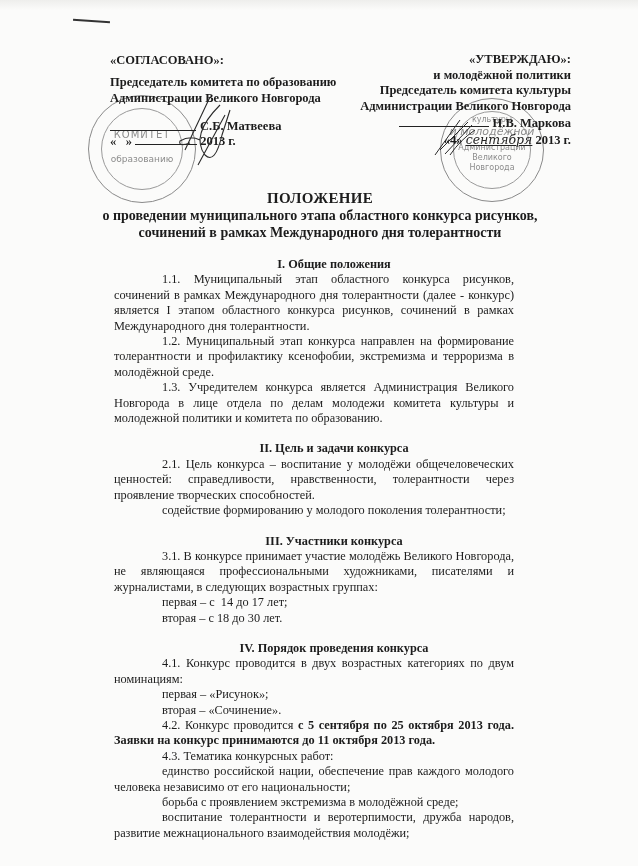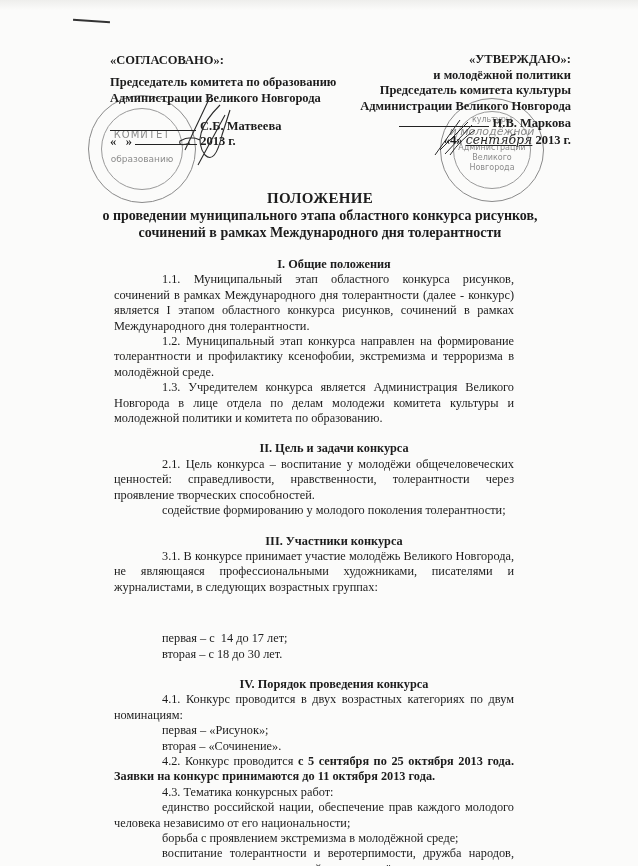--- a/index.html
+++ b/index.html
@@ -151,21 +151,21 @@
     <div class="p">1.3. Учредителем конкурса является Администрация Великого Новгорода в лице отдела по делам молодежи комитета культуры и молодежной политики и комитета по образованию.</div>
     <div class="gap"></div>
 
     <div class="section-title">II.   Цель и задачи конкурса</div>
     <div class="p">2.1. Цель конкурса – воспитание у молодёжи общечеловеческих ценностей: справедливости, нравственности, толерантности через проявление творческих способностей.</div>
     <div class="item">содействие формированию у молодого поколения толерантности;</div>
     <div class="gap"></div>
 
     <div class="section-title">III.   Участники конкурса</div>
     <div class="p">3.1. В конкурсе принимает участие молодёжь Великого Новгорода, не являющаяся профессиональными художниками, писателями и журналистами, в следующих возрастных группах:</div>
-    <div class="item" style="white-space:pre;margin-top:36px;">первая – с  14 до 17 лет;</div>
+    <div class="item" style="white-space:pre;">первая – с  14 до 17 лет;</div>
     <div class="item">вторая – с 18 до 30 лет.</div>
     <div class="gap"></div>
 
     <div class="section-title">IV.   Порядок проведения конкурса</div>
     <div class="p">4.1. Конкурс проводится в двух возрастных категориях по двум номинациям:</div>
     <div class="item">первая – «Рисунок»;</div>
     <div class="item">вторая – «Сочинение».</div>
     <div class="p"><span>4.2. Конкурс проводится </span><span class="bold">с 5 сентября по 25 октября 2013 года. Заявки на конкурс принимаются до 11 октября 2013 года.</span></div>
     <div class="p-nojust">4.3. Тематика конкурсных работ:</div>
     <div class="p">единство российской нации, обеспечение прав каждого молодого человека независимо от его национальности;</div>

